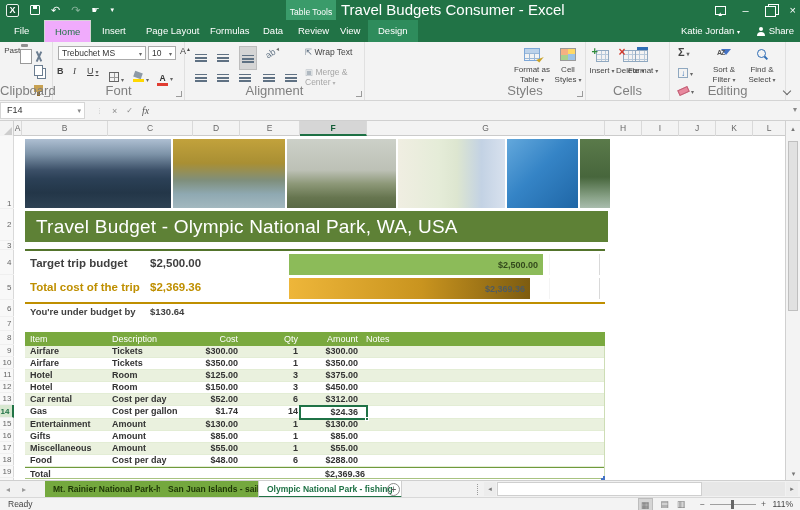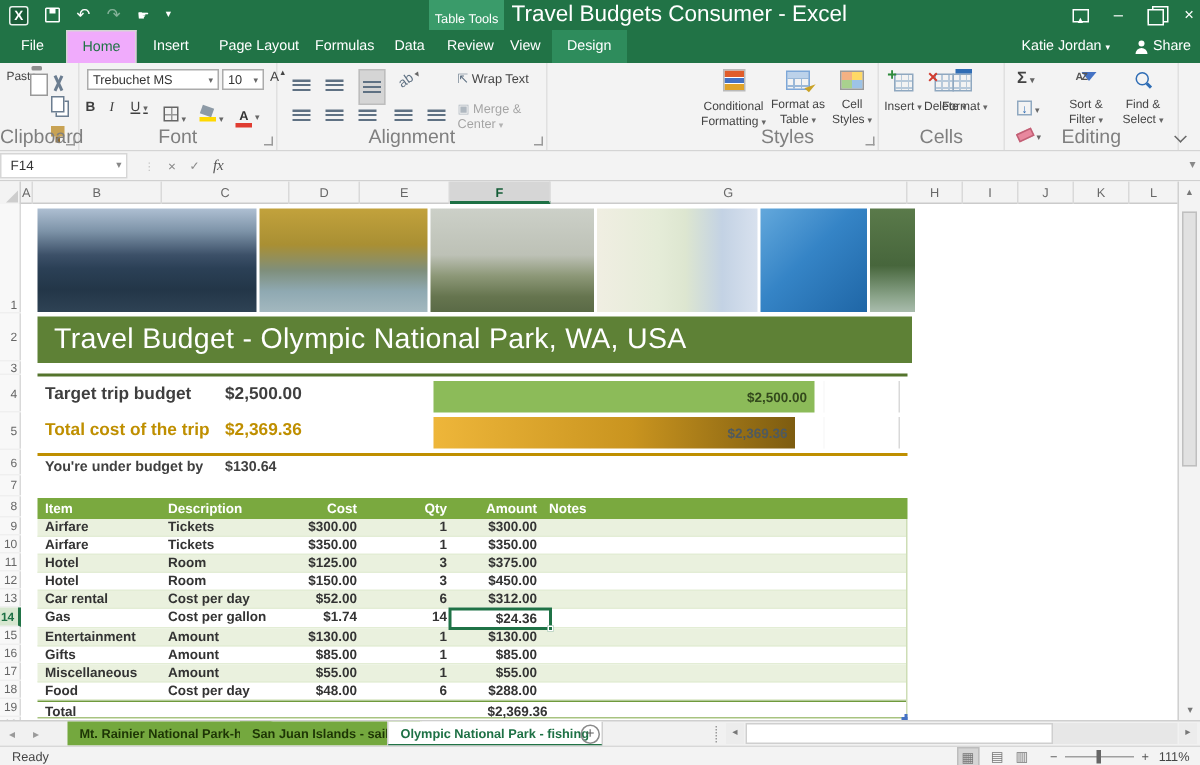--- a/index.html
+++ b/index.html
@@ -129,21 +129,21 @@
   .chartcell{position:absolute;left:289px;width:311px;height:21px;border-right:1px solid #d9d9d9;background:linear-gradient(90deg,rgba(0,0,0,.045) 1px,transparent 1px);background-size:52px 100%}
   .bar{height:100%;position:relative}
   .bar-green{background:#8cbb59}
   .bar-gold{background:linear-gradient(90deg,#eeb63a 0%,#c9941f 55%,#7d5c10 100%)}
   .barlbl{position:absolute;right:5px;top:0;height:100%;display:flex;align-items:center;font-size:9px;font-weight:bold}
   .barlbl.g{color:#33491c}.barlbl.o{color:#4e5a60}
   .goldline{position:absolute;left:25px;top:166px;width:580px;height:2px;background:#bf8f00}
   .underlbl{position:absolute;left:30px;top:170px;font-size:9.5px;font-weight:bold;color:#404040}
   .underval{position:absolute;left:150px;top:170px;font-size:9.5px;font-weight:bold;color:#404040}
 
-  .thead{position:absolute;left:25px;top:196px;width:580px;height:14px;background:#7aa93f;color:#fff;font-size:9px;font-weight:bold}
+  .thead{position:absolute;left:25px;top:196px;width:580px;height:14px;background:#7aa93f;color:#fff;font-size:9px;font-weight:normal}
   .thead span{position:absolute;top:0;line-height:14px}
   .tbody{position:absolute;left:25px;top:210px;width:580px;border-right:1px solid #cdddb5}
   .trow{position:relative;height:12.1px;border-bottom:1px solid #e3edd5;font-size:9px;font-weight:bold;color:#333}
   .trow:nth-child(odd){background:#eaf1de}
   .trow span{position:absolute;top:0;line-height:11.5px}
   .c1{left:5px;width:78px}.c2{left:87px;width:110px}
   .c3{left:148px;width:65px;text-align:right}.c4{left:233px;width:40px;text-align:right}.c5{left:258px;width:75px;text-align:right}
   .totrow{position:relative;height:12.5px;border-top:1px solid #6f9a3c;border-bottom:1px solid #a8c380;background:#fff;font-size:9px;font-weight:bold;color:#333}
   .totrow span{position:absolute;top:1px;line-height:11px}
   .tot-amt{left:258px;width:82px;text-align:right}
@@ -269,24 +269,20 @@
       <span class="abs" style="left:78px;top:26px"><span class="lines"></span></span>
       <span class="abs" style="left:100px;top:26px"><span class="lines"></span></span>
       <span class="abs" style="left:120px;top:5px;font-size:8.5px;color:#444"><span style="color:#5f7183">⇱</span> <span>Wrap Text</span></span>
       <span class="abs dd grayed" style="left:120px;top:25px;font-size:8.5px;color:#444"><span style="color:#5f7183">▣</span> <span>Merge &amp; Center</span></span>
       <div class="glabel">Alignment</div>
       <span class="launcher"></span>
     </div>
 
 
     <div class="rgroup" style="left:465px;width:121px">
-      <div class="abs" style="left:2px;top:4px;width:44px;text-align:center">
-        <span class="cfic"></span>
-        <div class="biglbl dd" style="position:static">Conditional Formatting</div>
-      </div>
       <div class="abs" style="left:48px;top:5px;width:38px;text-align:center">
         <span class="tabic"></span>
         <div class="biglbl dd" style="position:static">Format as Table</div>
       </div>
       <div class="abs" style="left:88px;top:5px;width:30px;text-align:center">
         <span class="csic"></span>
         <div class="biglbl dd" style="position:static">Cell Styles</div>
       </div>
       <div class="glabel">Styles</div>
       <span class="launcher"></span>

